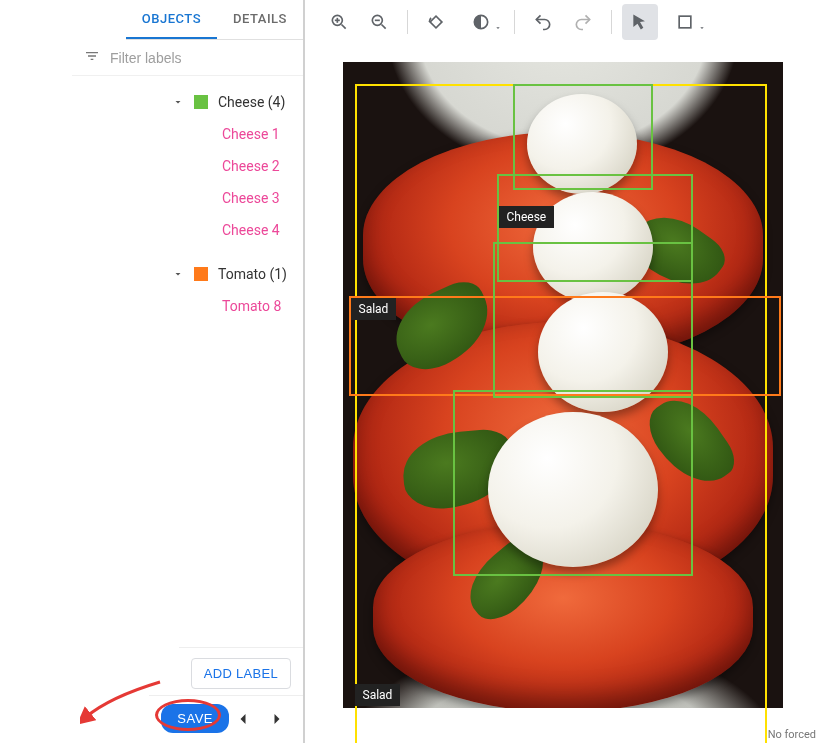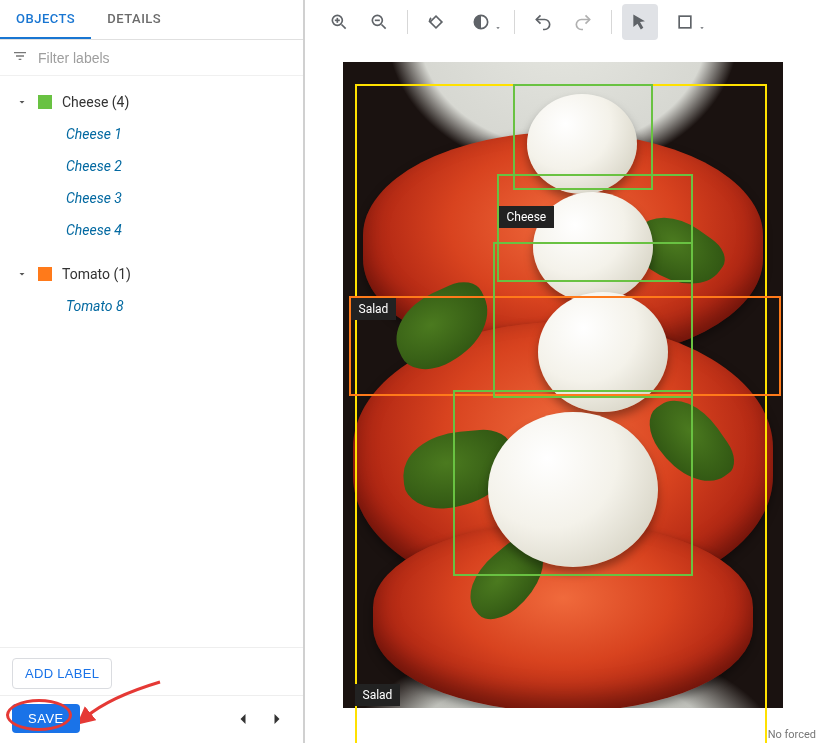--- a/index.html
+++ b/index.html
@@ -14,20 +14,21 @@
     display: flex;
     position: relative;
   }
   .sidebar {
     width: 305px;
     height: 100%;
     border-right: 2px solid #d0d0d0;
     display: flex;
     flex-direction: column;
     background: #fff;
+    align-items: flex-end;
   }
   .tabs {
     display: flex;
     border-bottom: 1px solid #e0e0e0;
     height: 40px;
   }
   .tab {
     flex: 0 0 auto;
     padding: 0 16px;
     display: flex;
@@ -87,26 +88,25 @@
     align-items: center;
     justify-content: center;
   }
   .swatch {
     width: 14px;
     height: 14px;
     display: inline-block;
   }
   .tree-child {
     padding: 6px 16px 6px 66px;
-    color: #0369a1;
+    color: #ec4899;
     cursor: pointer;
     height: 32px;
     display: flex;
     align-items: center;
-    font-style: italic;
   }
   .sidebar-bottom {
     border-top: 1px solid #eee;
     padding: 10px 12px 6px 12px;
   }
   .add-label-btn {
     border: 1px solid #dadce0;
     background: #fff;
     color: #1a73e8;
     font-weight: 500;
@@ -123,21 +123,21 @@
     align-items: center;
     justify-content: space-between;
   }
   .save-btn {
     background: #1a73e8;
     color: #fff;
     border: none;
     font-weight: 500;
     font-size: 13px;
     padding: 7px 16px;
-    border-radius: 4px;
+    border-radius: 12px;
     cursor: pointer;
     letter-spacing: 0.5px;
     position: relative;
   }
   .highlight-circle {
     position: absolute;
     left: -6px;
     top: -5px;
     width: 66px;
     height: 32px;

